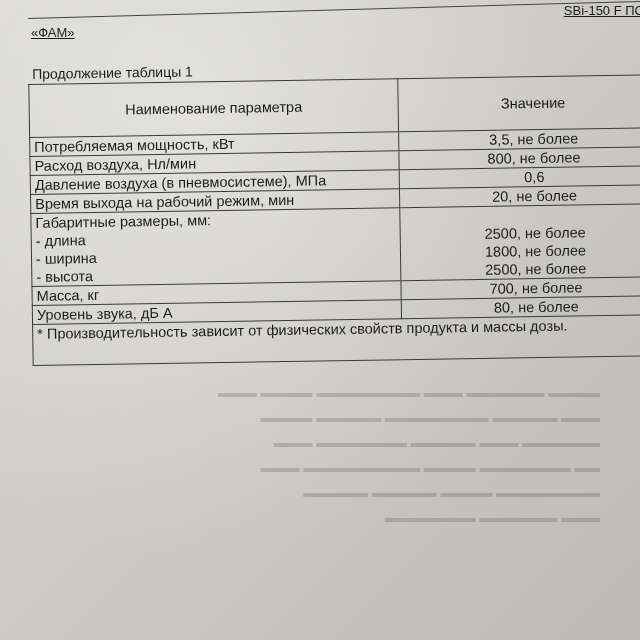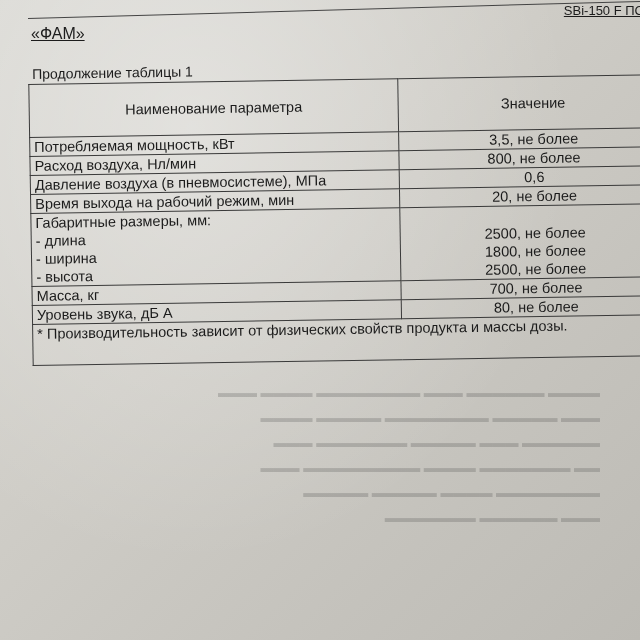--- a/index.html
+++ b/index.html
@@ -9,21 +9,21 @@
     font-family: "Liberation Sans", sans-serif; color:#1c1c1c;
   }
   .page-sheen {
     position:absolute; inset:0;
     background: radial-gradient(ellipse at 30% 20%, rgba(255,255,255,0.35), rgba(255,255,255,0) 60%);
   }
   .header-line {
     position:absolute; left:28px; top:18px; width:620px; height:1px;
     background:#444; transform: rotate(-1.6deg); transform-origin:left top;
   }
-  .header-left { position:absolute; left:31px; top:25px; font-size:16px; text-decoration:underline; }
+  .header-left { position:absolute; left:31px; top:25px; font-size:13px; text-decoration:underline; }
   .header-right { position:absolute; right:-4px; top:3px; font-size:13px; text-decoration:underline; white-space:nowrap; }
   .wrap { position:absolute; left:28px; top:66px; transform: rotate(-0.9deg); transform-origin:left top; }
   .caption { font-size:14px; padding-left:4px; margin-bottom:2px; }
   table { border-collapse:collapse; width:640px; font-size:14.5px; }
   td, th { border:1px solid #3a3a3a; padding:0 4px; font-weight:normal; line-height:18px; }
   th { height:52px; }
   th.p { width:360px; }
   td.v { text-align:center; padding-left:70px; padding-right:70px; }
   td.multi { vertical-align:top; }
   tr.note td { border-bottom:1px solid #3a3a3a; height:40px; vertical-align:top; }

